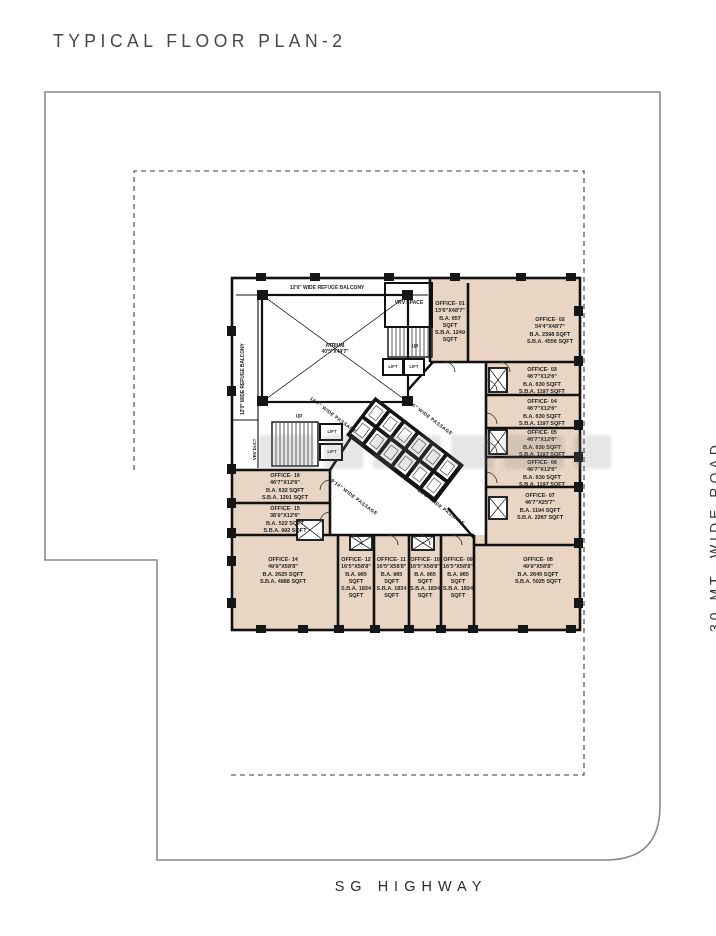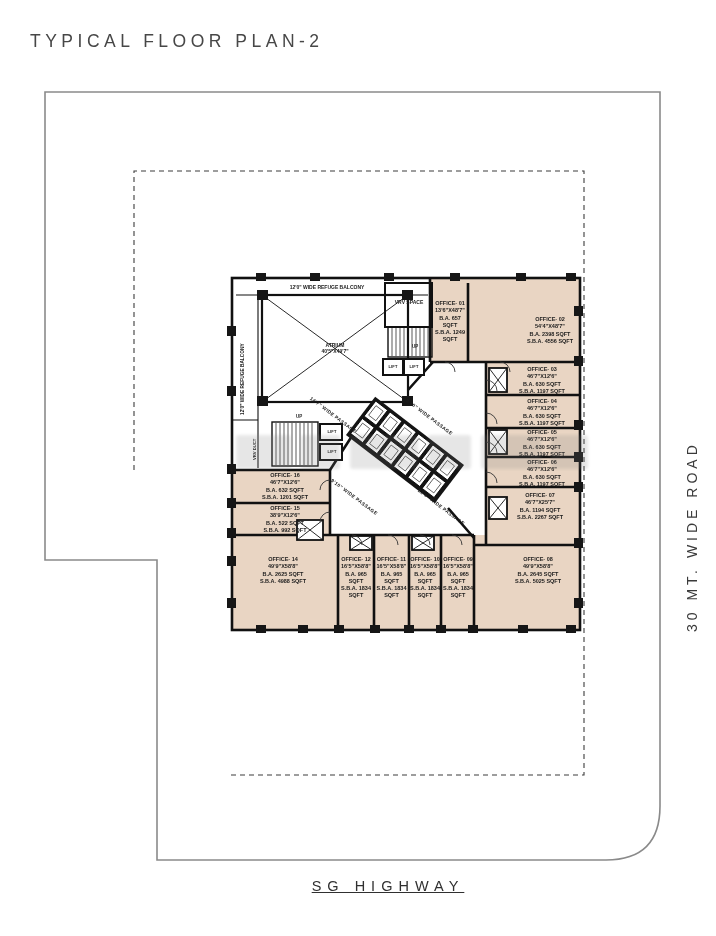--- a/index.html
+++ b/index.html
@@ -1,29 +1,29 @@
 <!DOCTYPE html>
 <html><head>
 <meta charset="utf-8">
 <style>
   html,body{margin:0;padding:0;background:#ffffff;}
   #canvas{position:relative;width:716px;height:936px;background:#ffffff;overflow:hidden;
           font-family:"Liberation Sans", sans-serif;}
   svg{position:absolute;left:0;top:0;}
-  .abs{position:absolute;}
+  .abs{position:absolute;margin-left:23px;}
   .title{left:30px;top:26px;font-size:17.5px;letter-spacing:4.5px;color:#474747;line-height:1.8;font-weight:400;}
   .olabel{position:absolute;font-size:5.5px;line-height:1.32;text-align:center;color:#1c1c1c;font-weight:700;}
   .tiny{position:absolute;font-size:5px;color:#1c1c1c;font-weight:700;text-align:center;}
   .rot37{transform:rotate(37deg);transform-origin:left top;white-space:nowrap;font-size:4.8px;letter-spacing:.4px;}
   .rotu{transform:rotate(-90deg);transform-origin:left top;white-space:nowrap;}
   .liftlbl{font-size:4px;letter-spacing:.2px;}
   .uplbl{font-size:4.5px;}
   .road-right{left:684px;top:382px;font-size:14px;letter-spacing:4px;color:#3a3a3a;
               writing-mode:vertical-rl;transform:rotate(180deg);height:250px;}
-  .road-bottom{left:288px;top:878px;width:200px;text-align:center;font-size:14.5px;letter-spacing:6px;color:#303030;text-decoration:underline;}
+  .road-bottom{left:288px;top:878px;width:200px;text-align:center;font-size:14.5px;letter-spacing:6px;color:#303030;}
   .watermark{left:236px;top:430px;width:352px;height:44px;display:flex;gap:10px;align-items:center;
              opacity:.18;filter:blur(1.6px);pointer-events:none;}
   .watermark span{display:inline-block;height:34px;background:#7c7c7c;border-radius:3px;}
 </style>
 </head>
 <body>
 
 <div id="canvas">
 
   <svg width="716" height="936" viewBox="0 0 716 936">

